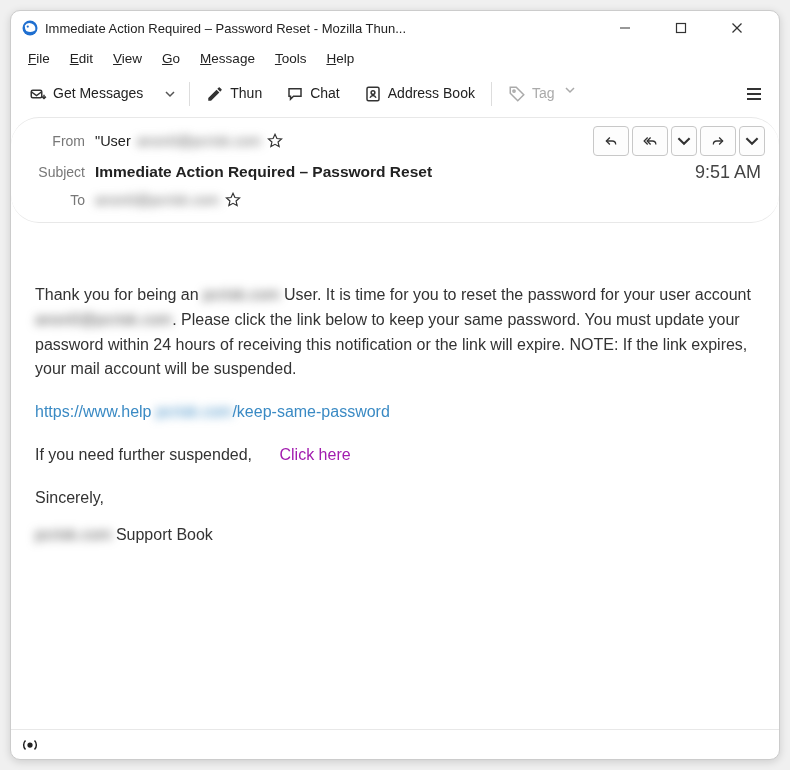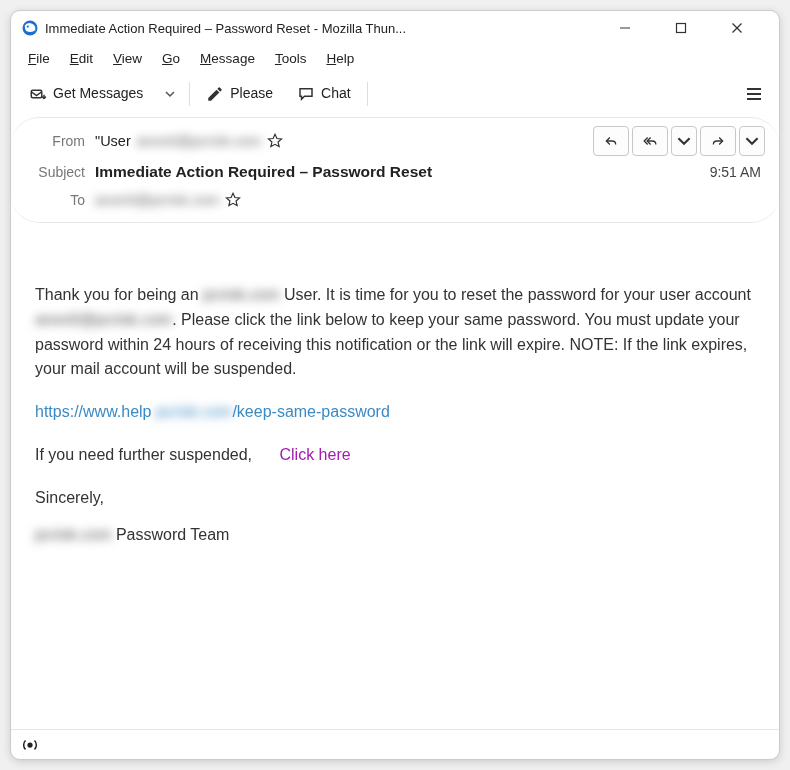--- a/index.html
+++ b/index.html
@@ -131,21 +131,21 @@
     background: #fdfdfd;
     height: 30px;
     min-width: 36px;
     display: flex; align-items: center; justify-content: center;
     border-radius: 4px;
     margin-left: 3px;
     cursor: default;
   }
   .actbtn.small { min-width: 26px; }
   .actbtn svg { width: 14px; height: 14px; color: #333; }
-  .timestamp { margin-left: auto; color: #444; font-size: 14px; padding-right: 4px; }
+  .timestamp { margin-left: auto; color: #444; font-size: 18px; padding-right: 4px; }
   
   .mailbody {
     flex: 1;
     padding: 60px 24px 20px 24px;
     font-size: 16px;
     color: #333;
     line-height: 1.55;
     overflow: hidden;
     position: relative;
   }
@@ -223,31 +223,53 @@
           <path d="M1 3 L5 7 L9 3" fill="none" stroke="#555" stroke-width="1.5"></path>
         </svg>
     </div>
     <div class="sep"></div>
     <div class="tbtn">
       <span class="icon">
         <svg viewBox="0 0 24 24" fill="currentColor">
             <path d="M3 17.25V21h3.75L17.81 9.94l-3.75-3.75L3 17.25zM20.71 7.04a1 1 0 000-1.41l-2.34-2.34a1 1 0 00-1.41 0l-1.83 1.83 3.75 3.75 1.83-1.83z"></path>
           </svg>
       </span>
-      <span>Please</span>
+      <span>Thun</span>
     </div>
     <div class="tbtn">
       <span class="icon">
         <svg viewBox="0 0 24 24" fill="none" stroke="currentColor" stroke-width="2">
             <path d="M4 5h16v10H10l-4 4v-4H4z"></path>
           </svg>
       </span>
       <span>Chat</span>
     </div>
+    <div class="tbtn">
+      <span class="icon">
+        <svg viewBox="0 0 24 24" fill="none" stroke="currentColor" stroke-width="2">
+            <rect x="4" y="3" width="16" height="18" rx="2"></rect>
+            <circle cx="12" cy="10" r="2.5"></circle>
+            <path d="M8 17c1-2 3-3 4-3s3 1 4 3"></path>
+          </svg>
+      </span>
+      <span>Address Book</span>
+    </div>
     <div class="sep"></div>
+    <div class="tbtn tag-disabled">
+      <span class="icon">
+        <svg viewBox="0 0 24 24" fill="none" stroke="currentColor" stroke-width="2">
+            <path d="M3 3h8l10 10-8 8L3 11z"></path>
+            <circle cx="8" cy="8" r="1.5"></circle>
+          </svg>
+      </span>
+      <span>Tag</span>
+      <svg viewBox="0 0 10 10" width="10" height="10" style="margin-left:4px">
+          <path d="M1 3 L5 7 L9 3" fill="none" stroke="currentColor" stroke-width="1.5"></path>
+        </svg>
+    </div>
     <span class="spacer"></span>
     <div class="hamburger">
       <svg viewBox="0 0 18 18" width="18" height="18">
           <line x1="2" y1="4" x2="16" y2="4" stroke="#333" stroke-width="2"></line>
           <line x1="2" y1="9" x2="16" y2="9" stroke="#333" stroke-width="2"></line>
           <line x1="2" y1="14" x2="16" y2="14" stroke="#333" stroke-width="2"></line>
         </svg>
     </div>
   </div>
 
@@ -318,21 +340,21 @@
       <span>Thank you for being an </span><span class="inline-blur">pcrisk.com</span><span>  User. It is time for you to reset the password for your user account </span><span class="inline-blur">anon0@pcrisk.com</span><span>. Please click the link below to keep your same password. You must update your password within 24 hours of receiving this notification or the link will expire. NOTE: If the link expires, your mail account will be suspended.</span>
     </p>
     <p class="link-line">
       <span>https://www.help </span><span class="inline-blur" style="color:#3a8ac4">pcrisk.com</span><span>/keep-same-password</span>
     </p>
     <p>
       <span>If you need further suspended, </span><a href="#">Click here</a>
     </p>
     <p style="margin-bottom:12px">Sincerely,</p>
     <p>
-      <span class="inline-blur">pcrisk.com</span><span> Password Team</span>
+      <span class="inline-blur">pcrisk.com</span><span> Support Book</span>
     </p>
   </div>
 
   <div class="statusbar">
     <span class="status-icon">
       <svg viewBox="0 0 24 24" fill="none" stroke="currentColor" stroke-width="2">
         <path d="M6 6a8.5 8.5 0 000 12"></path>
         <path d="M18 6a8.5 8.5 0 010 12"></path>
         <circle cx="12" cy="12" r="2.5" fill="currentColor"></circle>
       </svg>

